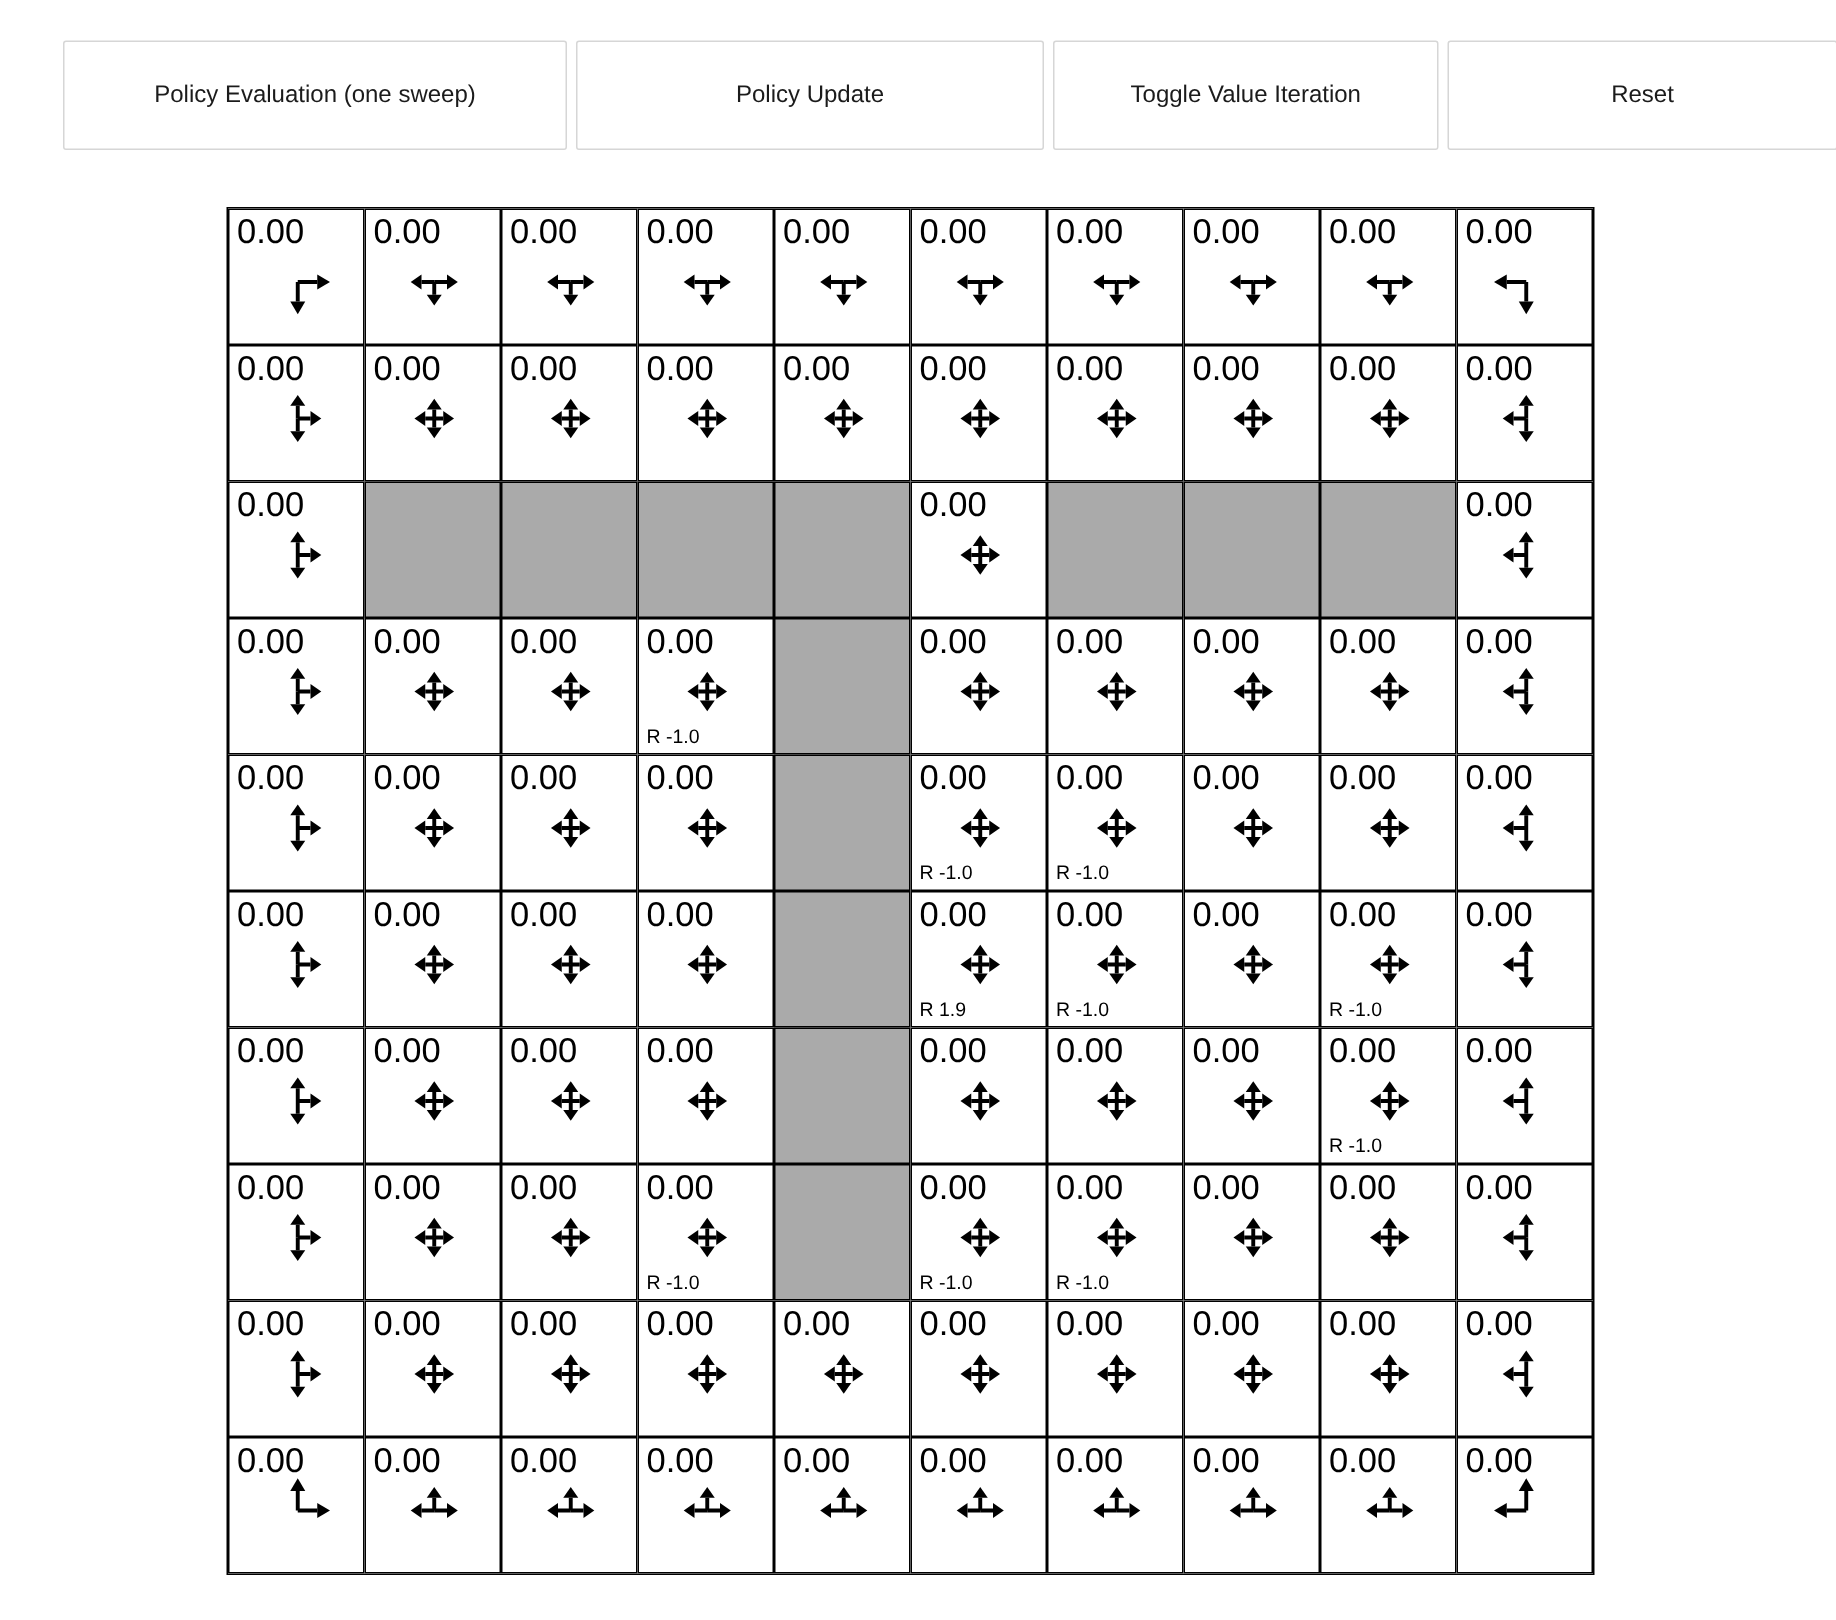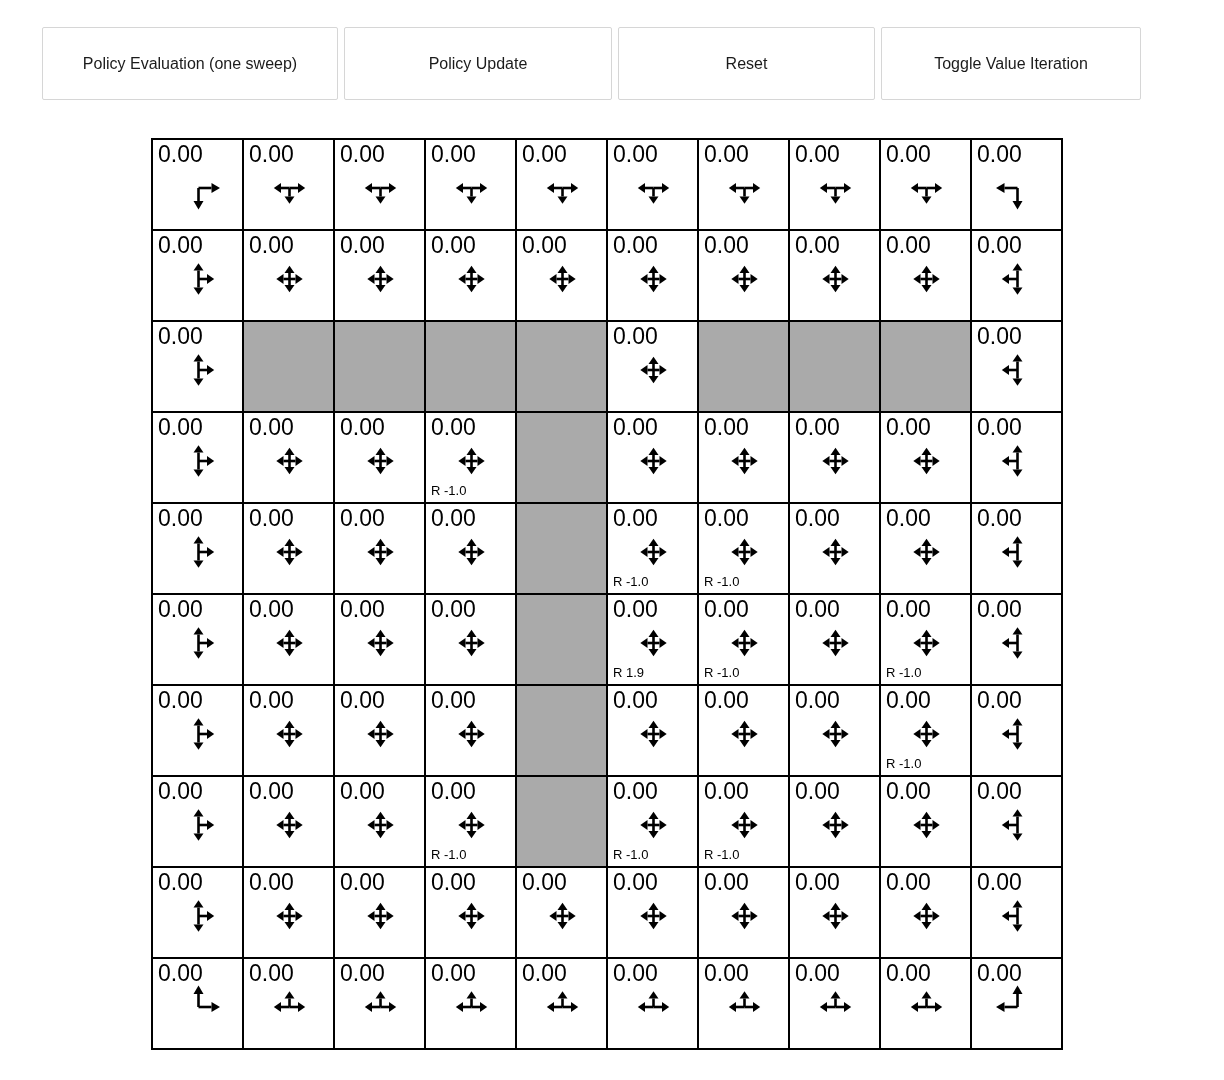--- a/index.html
+++ b/index.html
@@ -4,42 +4,42 @@
 <style>
   * { margin:0; padding:0; box-sizing:border-box; }
   html,body { width:1224px; height:1080px; background:#ffffff;
               font-family:"Liberation Sans", sans-serif; position:relative; overflow:hidden; }
 
   
   .toolbar { position:absolute; left:42px; top:27px; display:flex; gap:6px; }
   .btn { height:73px; background:#ffffff; border:1px solid #d6d6d6; border-radius:2px;
          font-family:"Liberation Sans", sans-serif; font-size:16px; color:#1b1b1b;
          cursor:pointer; padding:0 10px; }
-  .btn:nth-child(1){ width:296px; }
-  .btn:nth-child(2){ width:268px; }
+  .btn:nth-child(1){ width:336px; }
+  .btn:nth-child(2){ width:312px; }
   .btn:nth-child(3){ width:257px; }
   .btn:nth-child(4){ width:260px; }
 
   
   .gridworld { position:absolute; left:151px; top:138px; display:grid;
                grid-template-columns:repeat(10,91px); grid-auto-rows:91px;
                border:1px solid #000; background:#fff; }
   .cell { position:relative; border:1px solid #000; background:#fff; }
   .val  { position:absolute; top:2px; left:5px; font-size:23px; line-height:1.1; color:#000; }
   .rew  { position:absolute; bottom:4px; left:5px; font-size:13px; color:#000; }
   .arrows { position:absolute; left:0; top:0; }
 </style>
 </head>
 <body>
 
 <div class="toolbar">
   <button class="btn">Policy Evaluation (one sweep)</button>
   <button class="btn">Policy Update</button>
+  <button class="btn">Toggle Value Iteration</button>
   <button class="btn">Reset</button>
-  <button class="btn">Toggle Value Iteration</button>
 </div>
 
 <div class="gridworld" id="gridworld">
     <div class="cell">
       <div class="val" style="color: rgb(0, 0, 0);">0.00</div>
       <svg class="arrows" width="91" height="91" viewBox="0 0 91 91">
         <line x1="45.5" y1="48" x2="58.5" y2="48" stroke="#000000" stroke-width="2.6"></line>
         <polygon fill="#000000" points="67,48 58.5,53 58.5,43"></polygon>
         <line x1="45.5" y1="48" x2="45.5" y2="61" stroke="#000000" stroke-width="2.6"></line>
         <polygon fill="#000000" points="45.5,69.5 40.5,61 50.5,61"></polygon>

